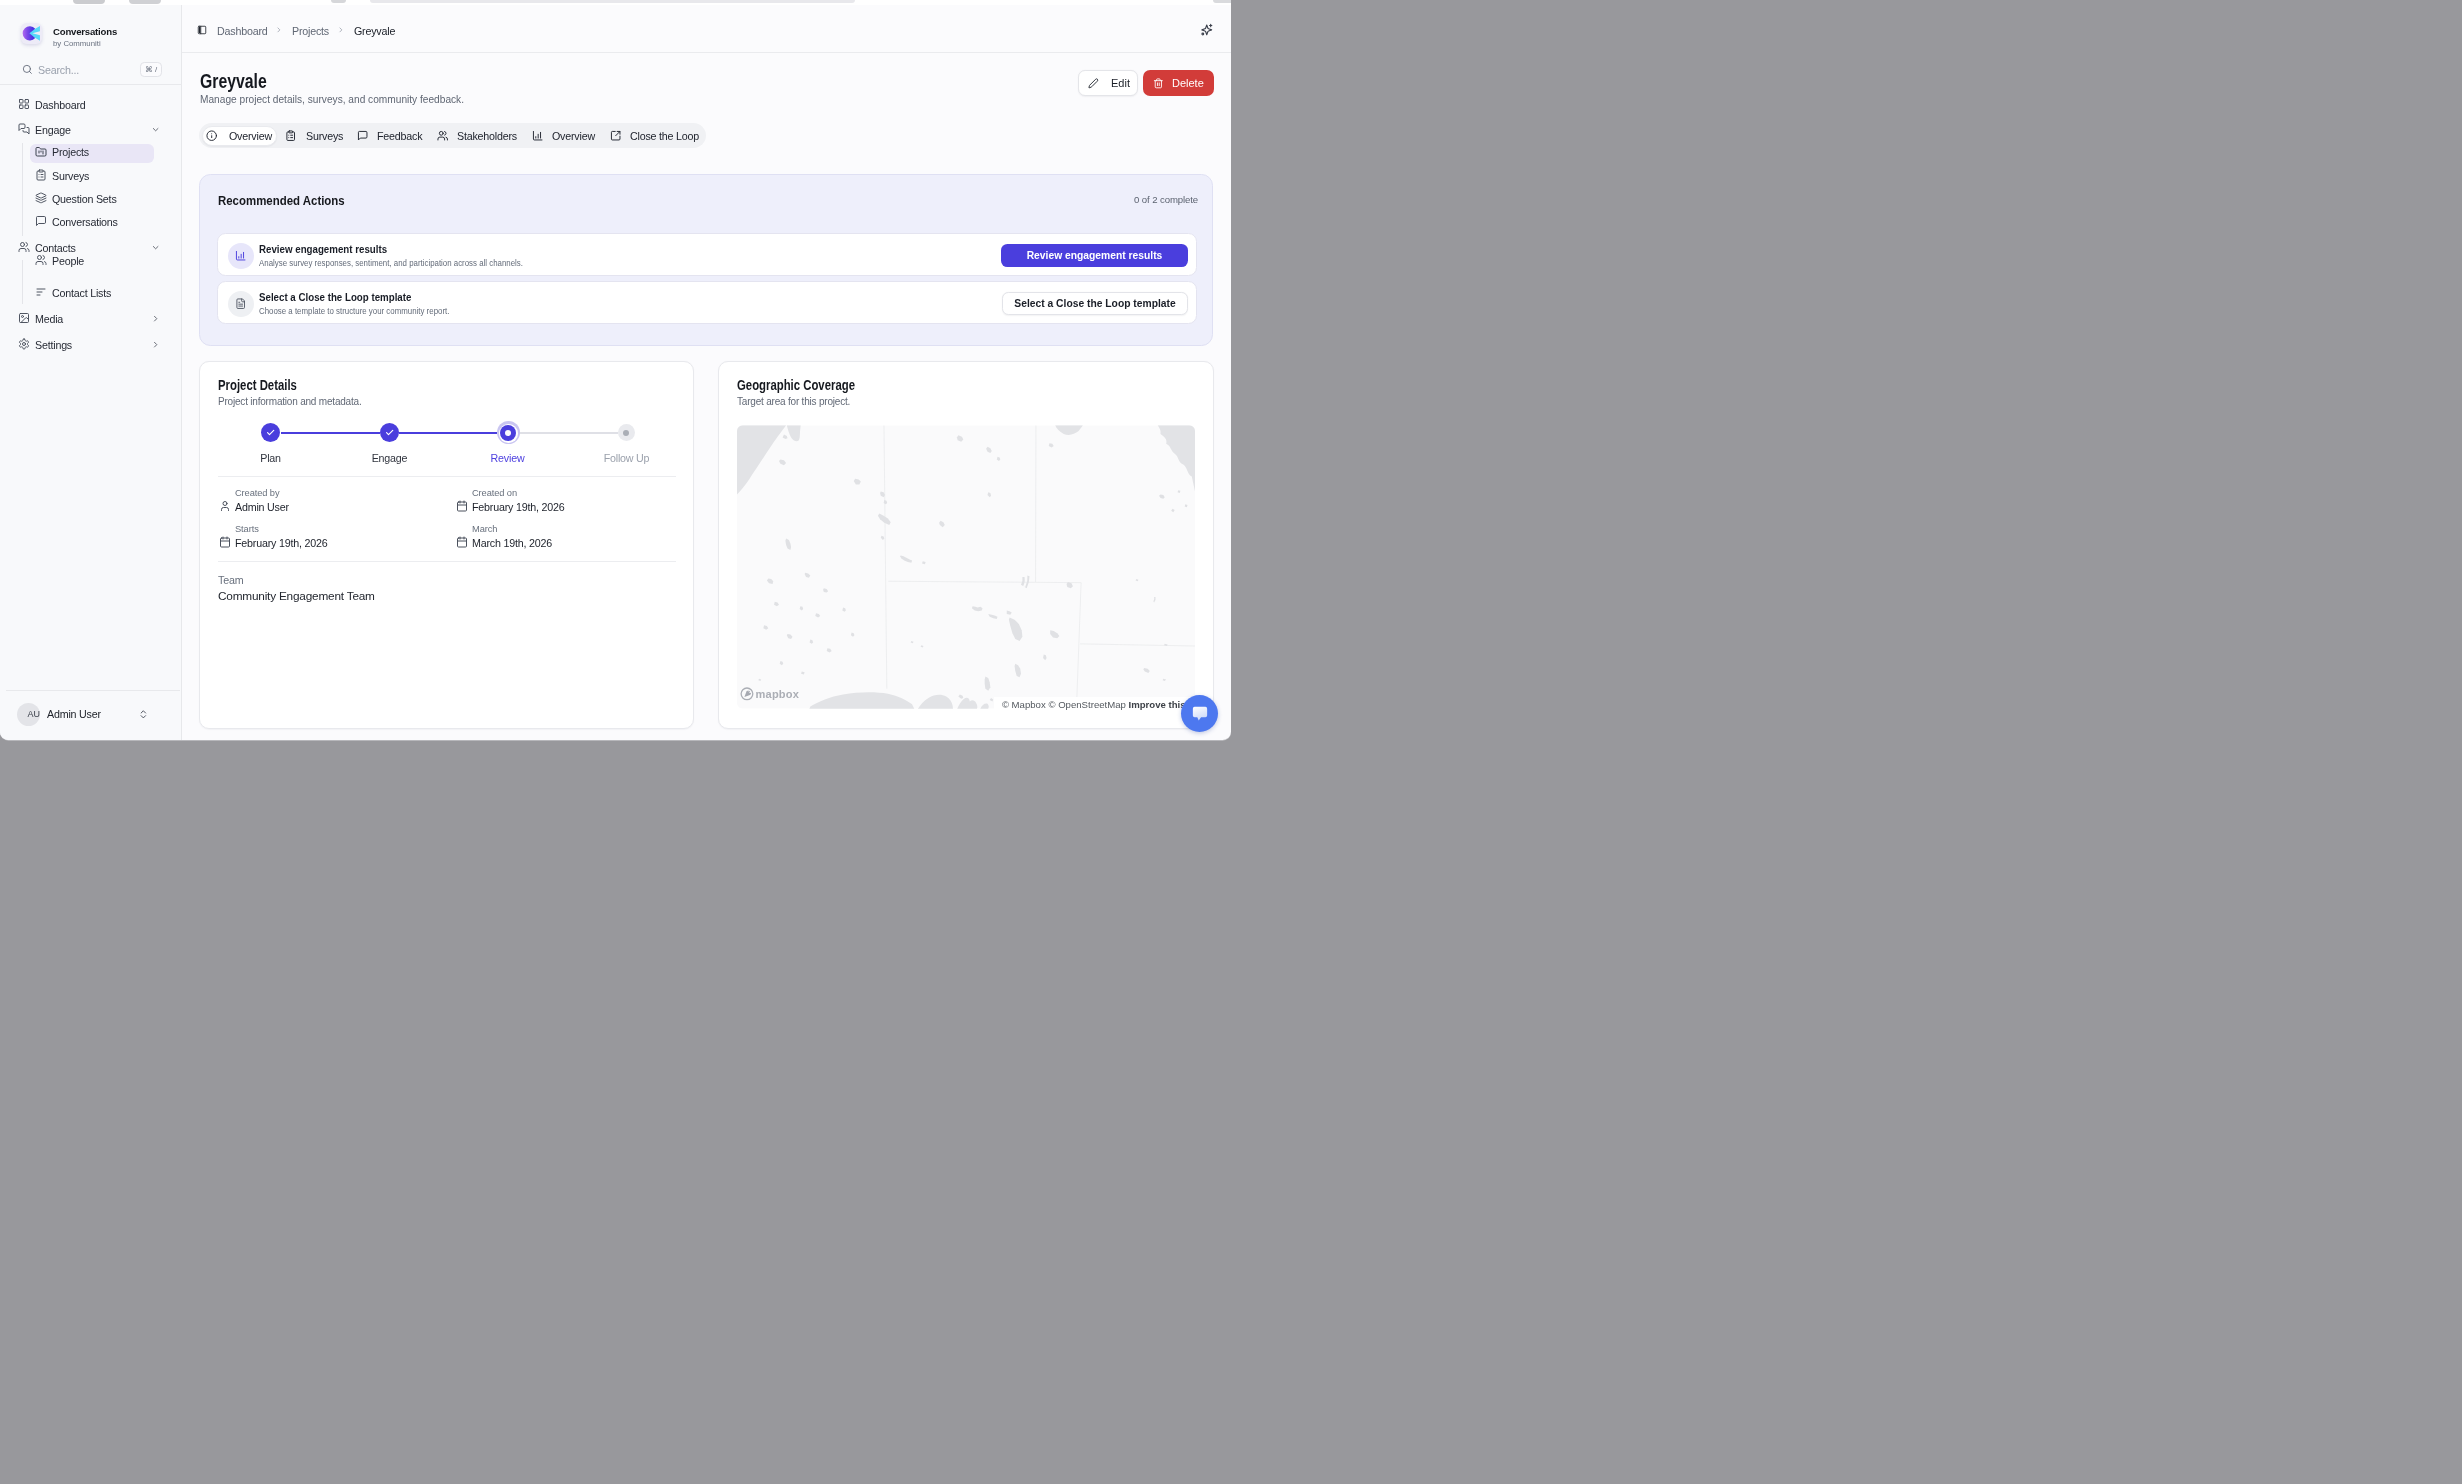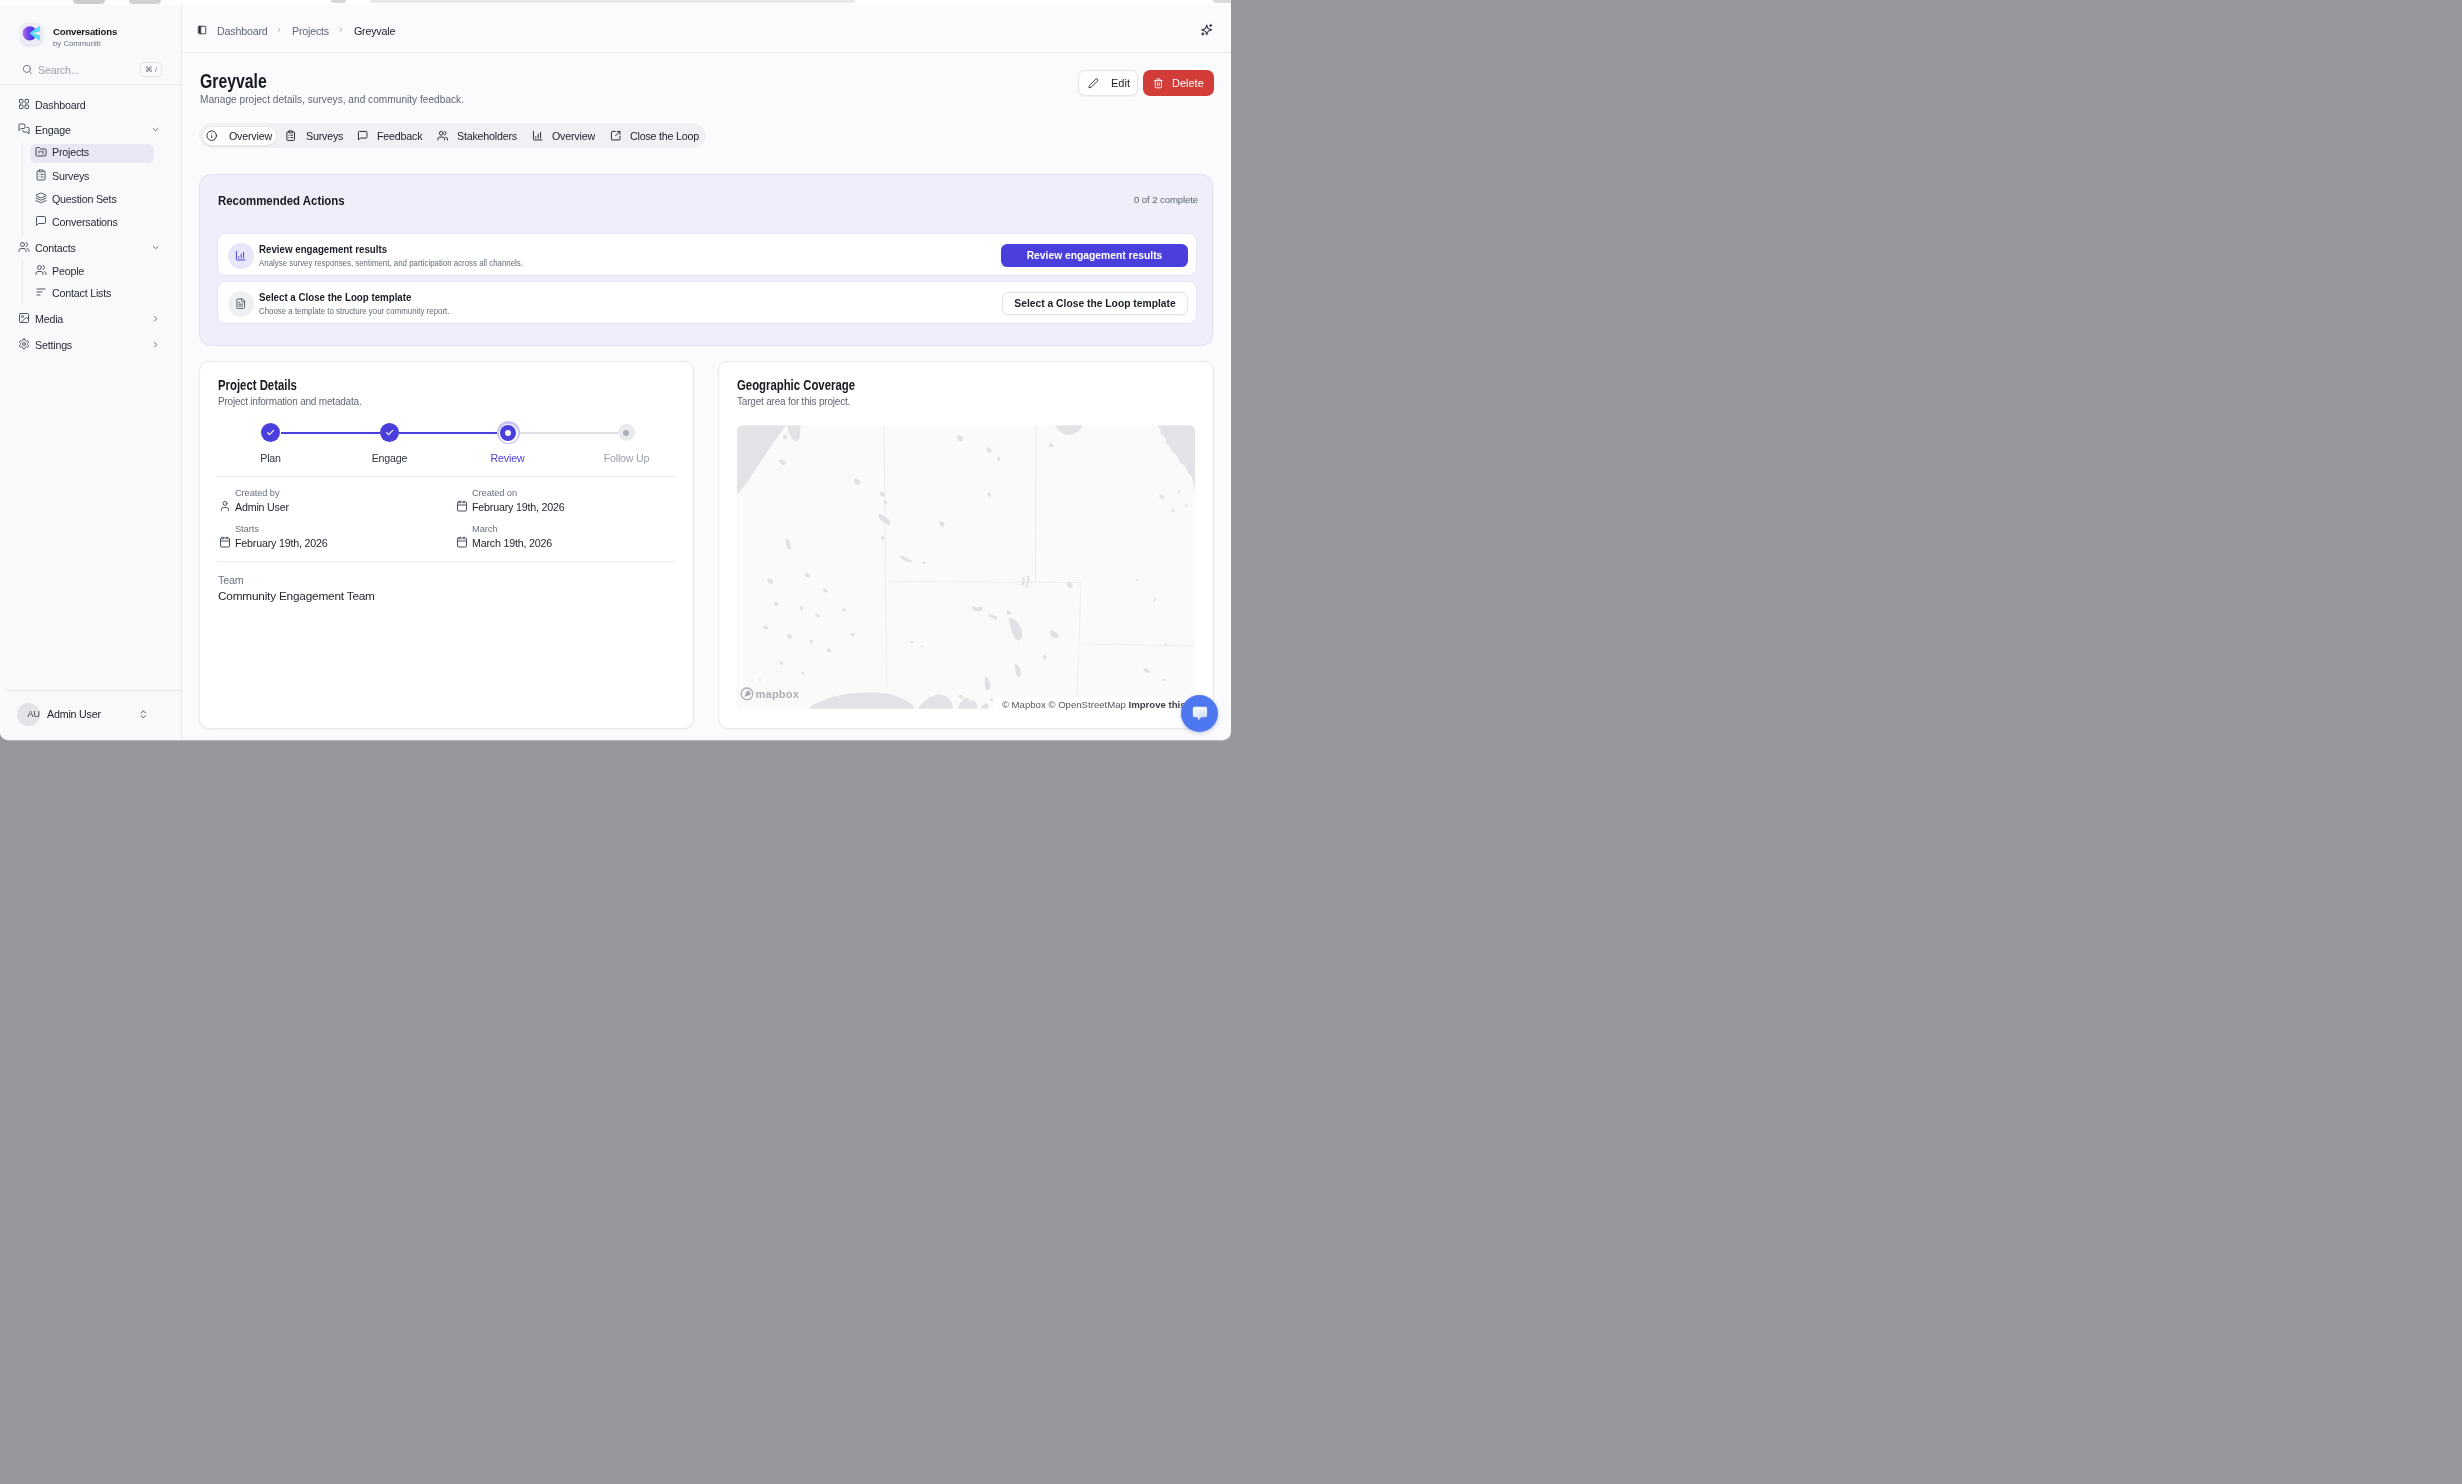--- a/index.html
+++ b/index.html
@@ -181,21 +181,21 @@
           <circle cx="9" cy="7" r="4"></circle>
           <path d="M22 21v-2a4 4 0 0 0-3-3.87"></path>
           <path d="M16 3.13a4 4 0 0 1 0 7.75"></path>
         </svg>
       <div class="lab">Contacts</div>
       <svg class="ic chev" width="9.3" height="9.3" viewBox="0 0 24 24" fill="none" stroke="#3f4450" stroke-width="2" stroke-linecap="round" stroke-linejoin="round">
           <path d="m6 9 6 6 6-6"></path>
         </svg>
     </div>
     <div class="vguide" style="top:255px;height:44px;"></div>
-    <div class="nav sub" style="top:254px;">
+    <div class="nav sub" style="top:244px;">
       <svg class="ic icp" width="12" height="12" viewBox="0 0 24 24" fill="none" stroke="#474d5a" stroke-width="1.9" stroke-linecap="round" stroke-linejoin="round">
           <path d="M16 21v-2a4 4 0 0 0-4-4H6a4 4 0 0 0-4 4v2"></path>
           <circle cx="9" cy="7" r="4"></circle>
           <path d="M22 21v-2a4 4 0 0 0-3-3.87"></path>
           <path d="M16 3.13a4 4 0 0 1 0 7.75"></path>
         </svg>
       <div class="lab">People</div>
     </div>
     <div class="nav sub" style="top:276px;padding-left:24px;">
       <svg class="ic icp" width="12" height="12" viewBox="0 0 24 24" fill="none" stroke="#474d5a" stroke-width="1.9" stroke-linecap="round" stroke-linejoin="round">

